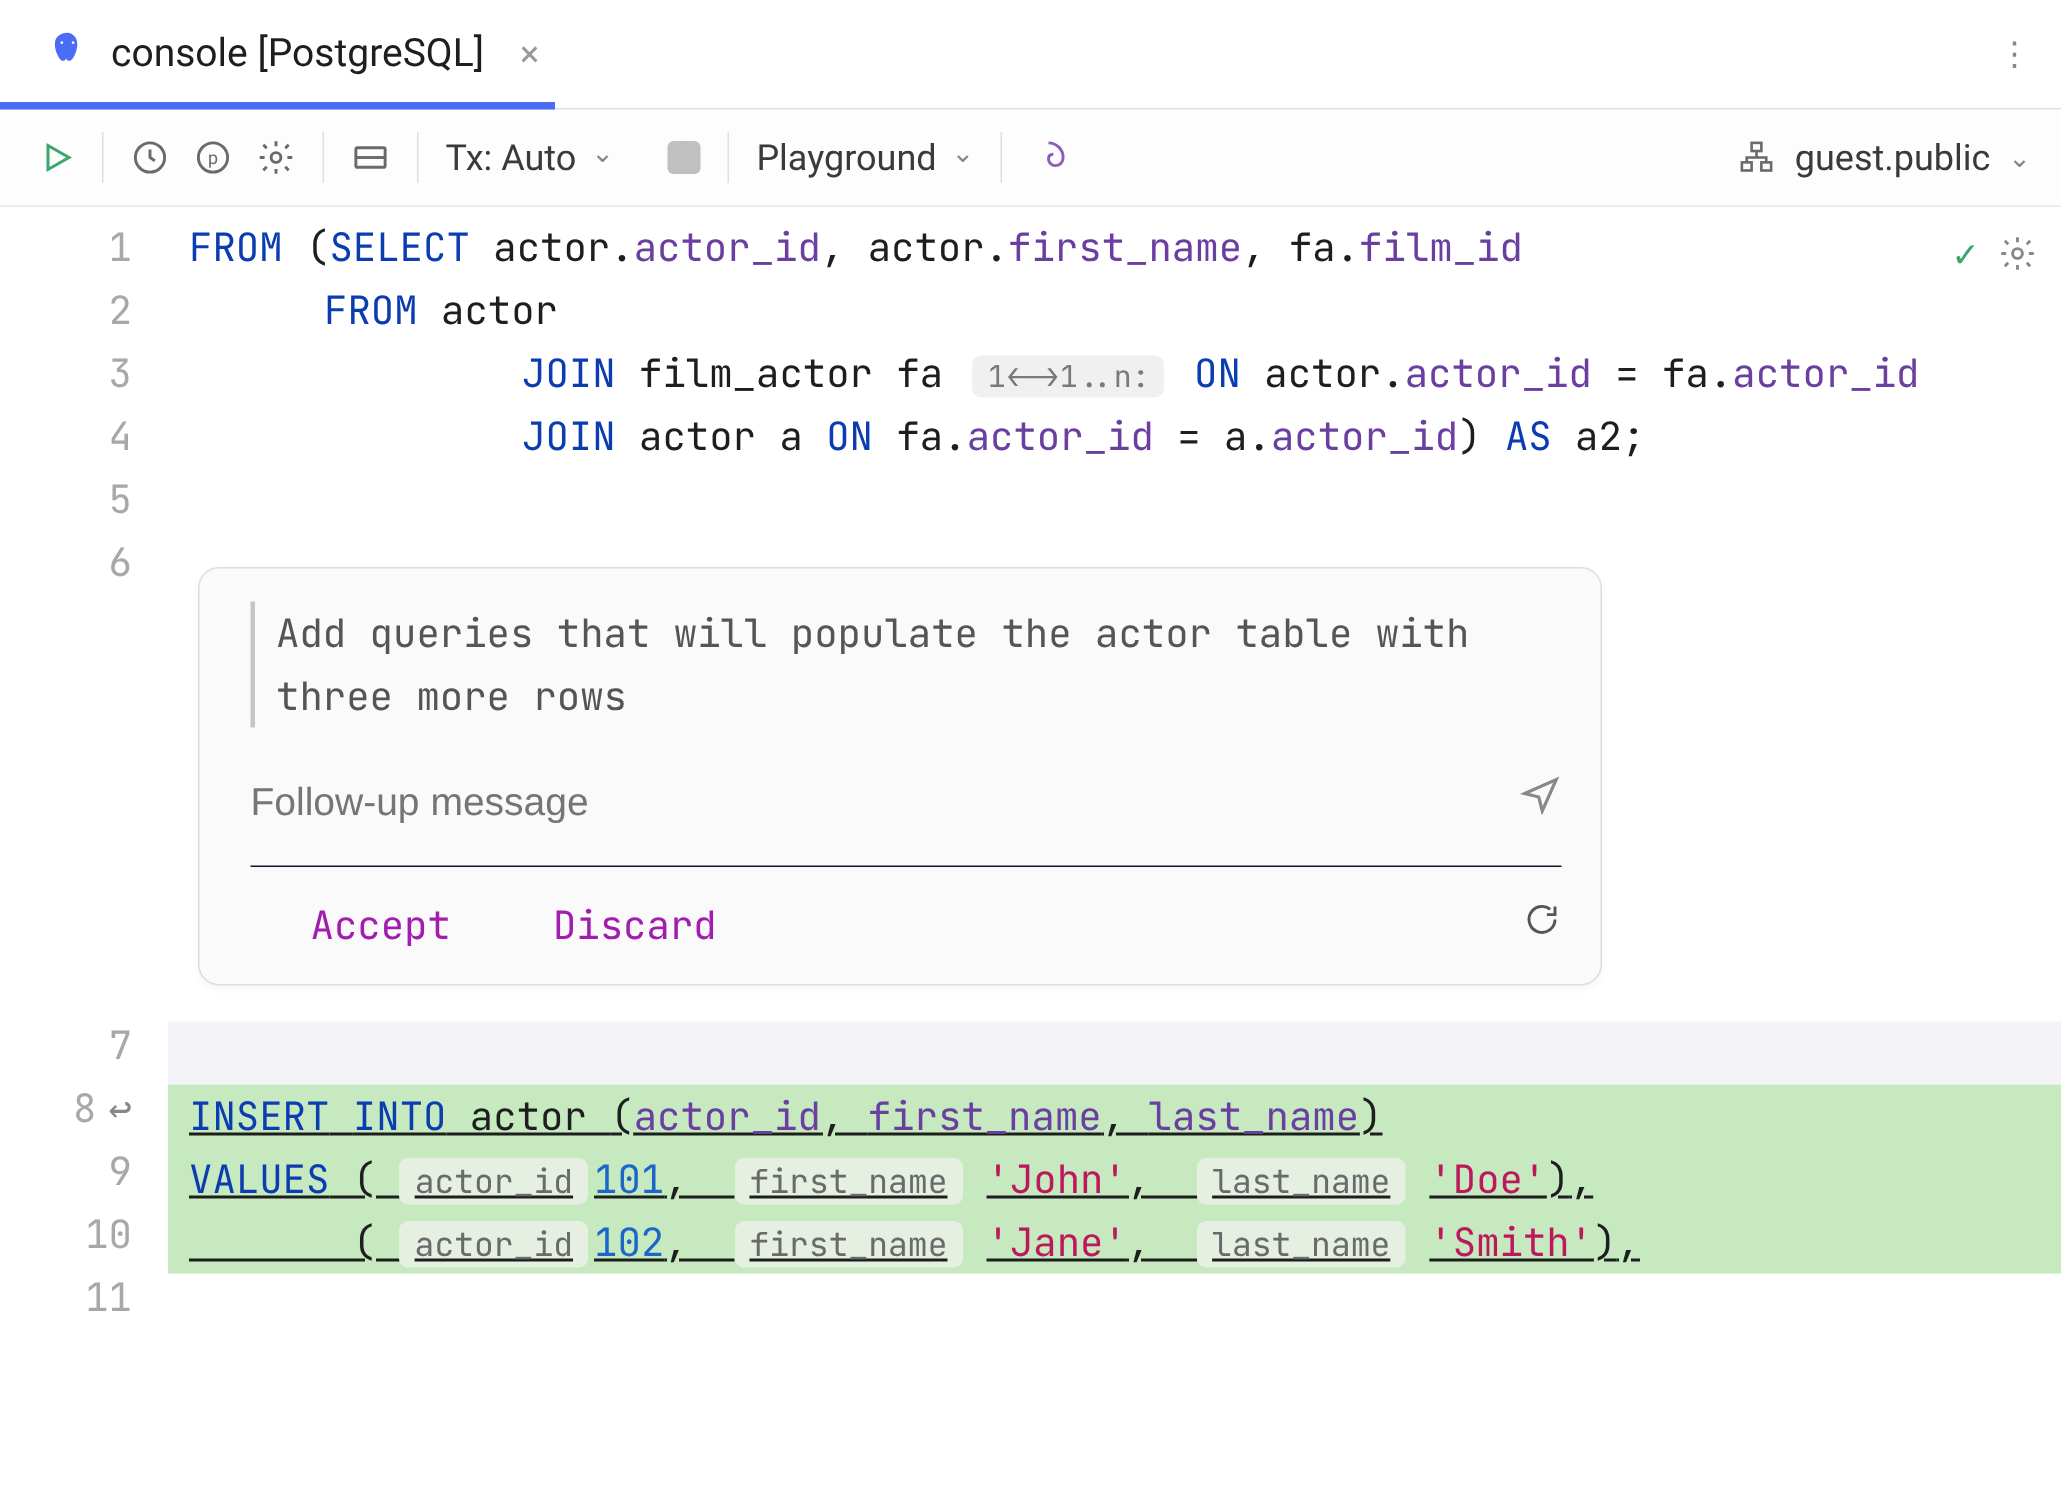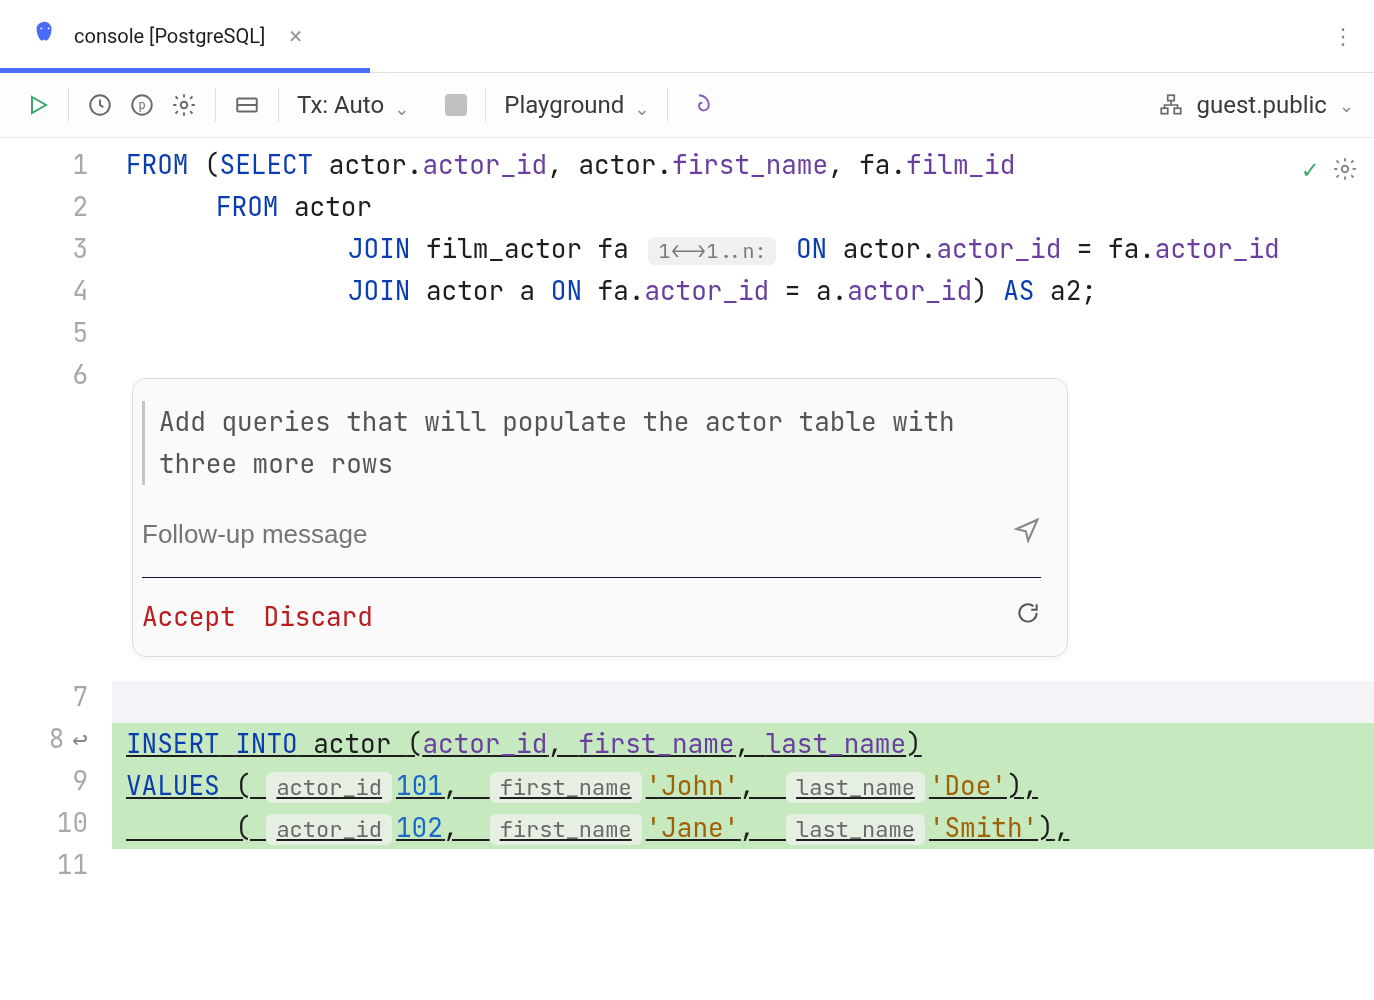--- a/index.html
+++ b/index.html
@@ -30,21 +30,21 @@
 }
 .tab-underline {
   position: absolute;
   bottom: -1px;
   left: 0;
   width: 370px;
   height: 5px;
   background: #4a6cf7;
 }
 .tab-title {
-  font-size: 20px;
+  font-size: 26px;
   color: #1e1e1e;
 }
 .tab-close {
   font-size: 24px;
   color: #999;
   cursor: pointer;
   margin-left: 10px;
 }
 .tab-more {
   position: absolute;
@@ -86,21 +86,21 @@
   align-items: center;
   justify-content: center;
   cursor: pointer;
 }
 .tb-icon svg { width: 26px; height: 26px; }
 .tb-run svg { width: 24px; height: 24px; stroke: #3aa76d; fill: none; stroke-width: 2; }
 .tb-text {
   font-size: 24px;
   color: #3a3a3a;
   display: flex;
-  align-items: flex-end;
+  align-items: flex-start;
   gap: 10px;
   cursor: pointer;
 }
 .tb-chevron { color: #888; font-size: 18px; }
 .tb-stop {
   width: 22px; height: 22px;
   background: #c0c0c0;
   border-radius: 4px;
 }
 .tb-right {
@@ -138,21 +138,21 @@
 }
 .code-line {
   height: 42px;
   white-space: pre;
   padding-left: 14px;
 }
 
 
 .kw { color: #0b3db0; }
 .fn { color: #6a3fa0; }
-.str { color: #a16207; }
+.str { color: #be185d; margin-left: 12px; }
 .num { color: #1b66c9; }
 .ident { color: #222; }
 .hint {
   background: #f0f0f0;
   color: #7a7a7a;
   border-radius: 6px;
   padding: 1px 10px;
   font-size: 20px;
   margin: 0 4px;
 }
@@ -170,21 +170,21 @@
 .editor-status .gear { color: #888; }
 
 
 .ai-panel {
   margin: 24px 0 24px 132px;
   width: 936px;
   border: 1px solid #dcdcdc;
   border-radius: 14px;
   background: #fafafa;
   box-shadow: 0 2px 6px rgba(0,0,0,0.04);
-  padding: 22px 26px 18px 9px;
+  padding: 22px 26px 18px 34px;
 }
 .ai-prompt {
   font-size: 26px;
   color: #555;
   border-left: 3px solid #c5c5c5;
   padding-left: 14px;
   margin-bottom: 28px;
 }
 .ai-followup-row {
   display: flex;
@@ -203,21 +203,21 @@
   width: 80%;
 }
 .ai-send { color: #888; cursor: pointer; }
 .ai-send svg { width: 28px; height: 28px; }
 .ai-actions {
   display: flex;
   align-items: center;
   gap: 28px;
   font-size: 26px;
 }
-.ai-actions .accept, .ai-actions .discard { cursor: pointer; color:#b91c1c; }
+.ai-actions .accept, .ai-actions .discard { cursor: pointer; color:#a21caf;margin-left:40px; }
 .ai-refresh { margin-left: auto; color:#555; cursor:pointer; }
 .ai-refresh svg { width:26px; height:26px; }
 
 
 .ins-block {
   background: #c6e9c0;
   text-decoration: underline;
 }
 .blank-row {
   background: #f4f4f8;

